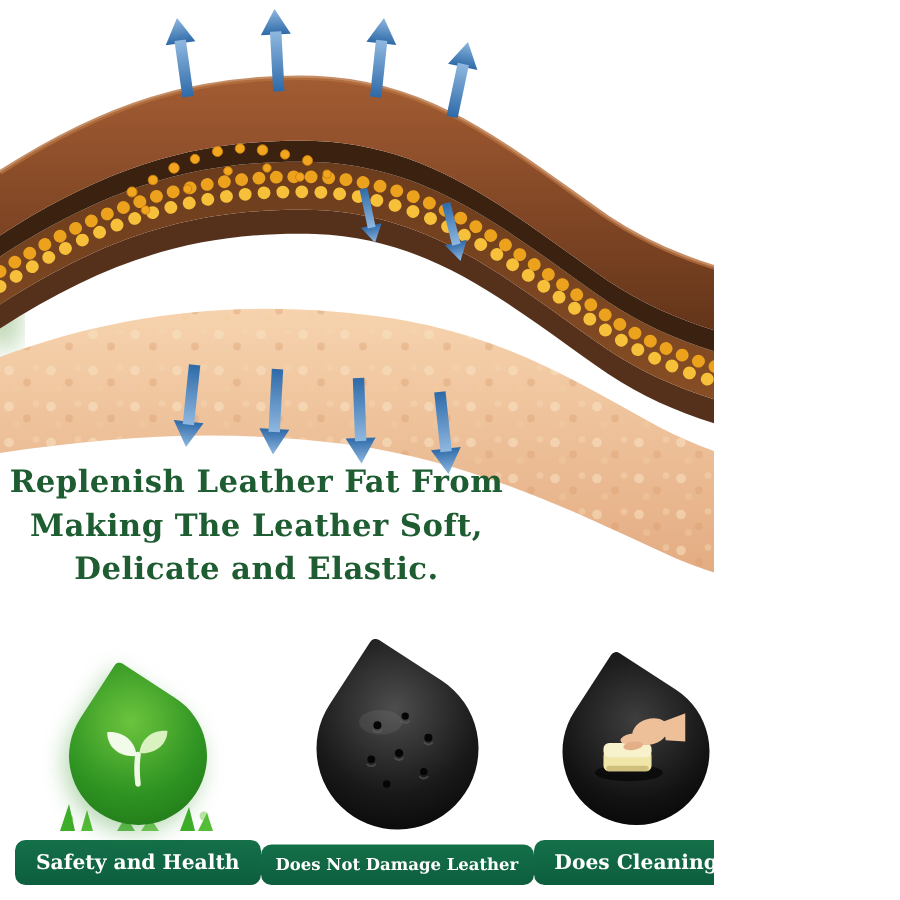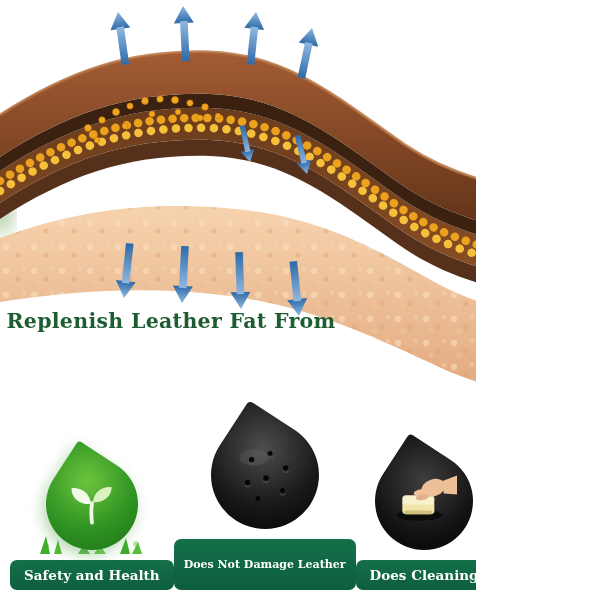--- a/index.html
+++ b/index.html
@@ -41,21 +41,21 @@
   .drop-dark {
     width:98px; height:98px;
     background:radial-gradient(circle at 38% 32%, #3e3e3e, #121212 60%, #000 100%);
   }
   .pill {
     background:linear-gradient(#147049,#0d5e3e);
     color:#ffffff; font-weight:bold; font-size:13.5px;
     padding:7px 14px; border-radius:7px; white-space:nowrap;
     font-family:"DejaVu Serif", serif;
   }
-  .pill-sm { font-size:11px; padding:19px 10px; }
+  .pill-sm { font-size:11px; padding:7px 10px; }
 </style>
 </head>
 <body>
 
 <div class="page">
 
   <svg class="diagram" viewBox="0 0 600 420">
     <defs>
       <linearGradient id="topLayer" x1="0" y1="0" x2="0" y2="1">
         <stop offset="0" stop-color="#a35c33"></stop>
@@ -179,20 +179,22 @@
     </g>
 
     <g>
       <line x1="512" y1="158" x2="521" y2="248" stroke="#9a9a9a" stroke-width="2"></line>
       <ellipse cx="522" cy="257" rx="4.5" ry="6" fill="#ffffff" stroke="#9a9a9a" stroke-width="2.5"></ellipse>
     </g>
   </svg>
 
   <div class="headline">
     <div>Replenish Leather Fat From</div>
+    <div>Making The Leather Soft,</div>
+    <div>Delicate and Elastic.</div>
   </div>
 
   <div class="features">
 
     <div class="feature">
       <div class="drop-zone">
         <svg class="grass" width="116" height="20" viewBox="0 0 116 20">
           <circle cx="12" cy="12" r="3" fill="#8fd06a" opacity="0.6"></circle>
           <circle cx="102" cy="10" r="3" fill="#8fd06a" opacity="0.6"></circle>
           <polygon points="6,20 12,2 16,20" fill="#3fae2a"></polygon>

